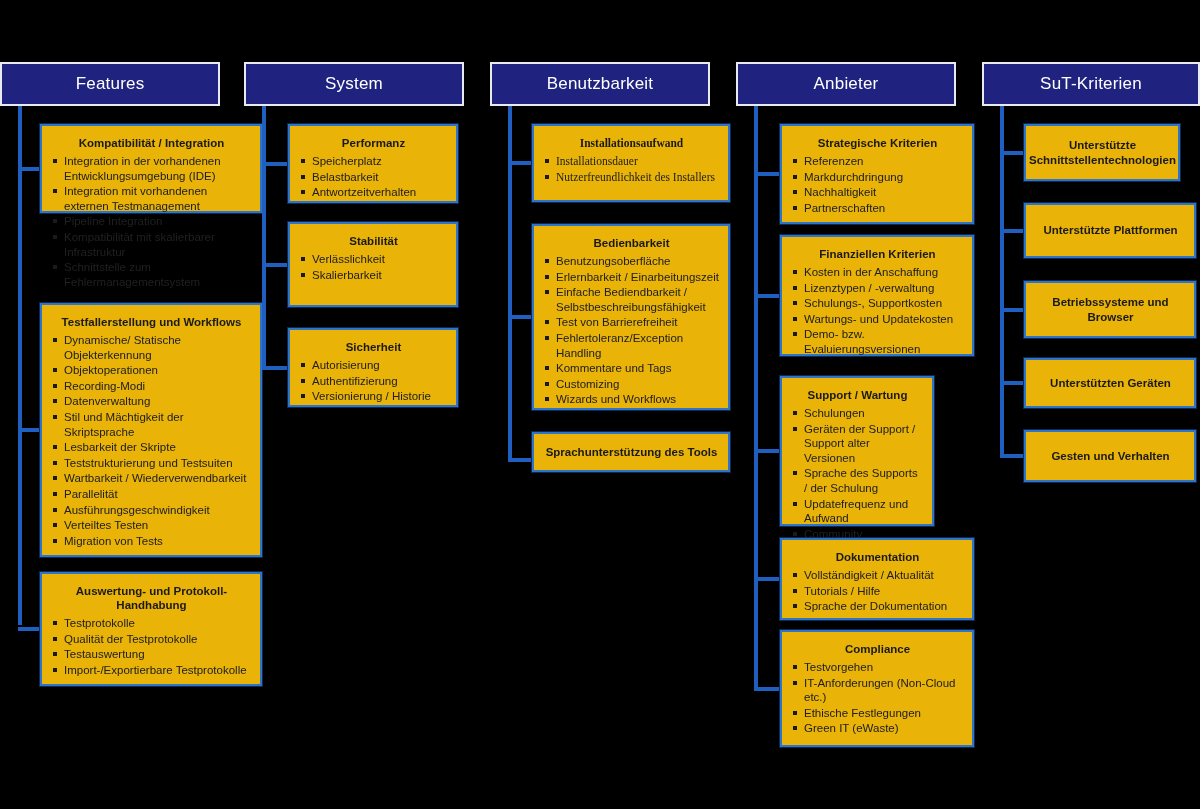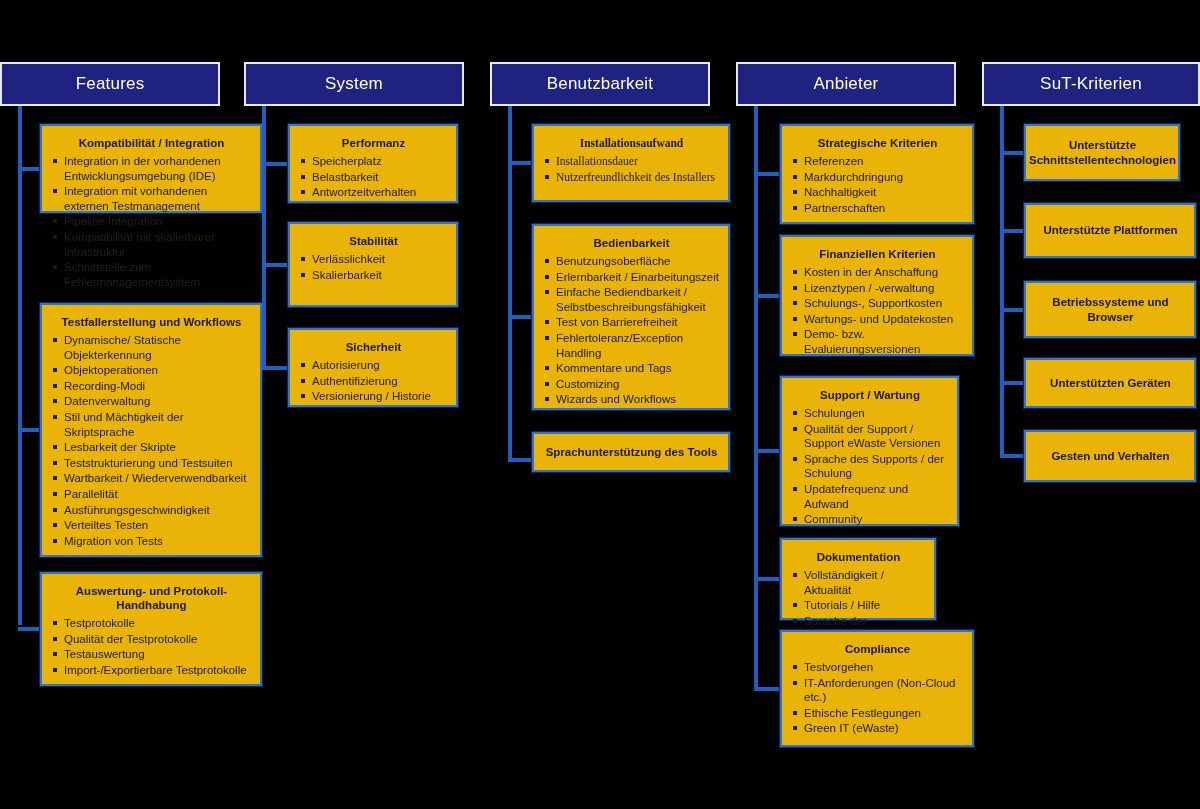--- a/index.html
+++ b/index.html
@@ -185,32 +185,32 @@
       <span class="bt">Finanziellen Kriterien</span>
       <ul>
         <li>Kosten in der Anschaffung</li>
         <li>Lizenztypen / -verwaltung</li>
         <li>Schulungs-, Supportkosten</li>
         <li>Wartungs- und Updatekosten</li>
         <li>Demo- bzw. Evaluierungsversionen</li>
       </ul>
     </div>
     <div class="conn h" style="left: 754px; top: 449px; width: 26px;"></div>
-    <div class="box" style="left: 780px; top: 376px; width: 179px; height: 150px;">
+    <div class="box" style="left: 780px; top: 376px; width: 154px; height: 150px;">
       <span class="bt">Support / Wartung</span>
       <ul>
         <li>Schulungen</li>
-        <li>Qualität der Support / Support eWaste Versionen</li>
+        <li>Geräten der Support / Support alter Versionen</li>
         <li>Sprache des Supports / der Schulung</li>
         <li>Updatefrequenz und Aufwand</li>
         <li>Community</li>
       </ul>
     </div>
     <div class="conn h" style="left: 754px; top: 577px; width: 26px;"></div>
-    <div class="box" style="left: 780px; top: 538px; width: 156px; height: 82px;">
+    <div class="box" style="left: 780px; top: 538px; width: 194px; height: 82px;">
       <span class="bt">Dokumentation</span>
       <ul>
         <li>Vollständigkeit / Aktualität</li>
         <li>Tutorials / Hilfe</li>
         <li>Sprache der Dokumentation</li>
       </ul>
     </div>
     <div class="conn h" style="left: 754px; top: 686.5px; width: 26px;"></div>
     <div class="box" style="left: 780px; top: 630px; width: 194px; height: 117px;">
       <span class="bt">Compliance</span>

